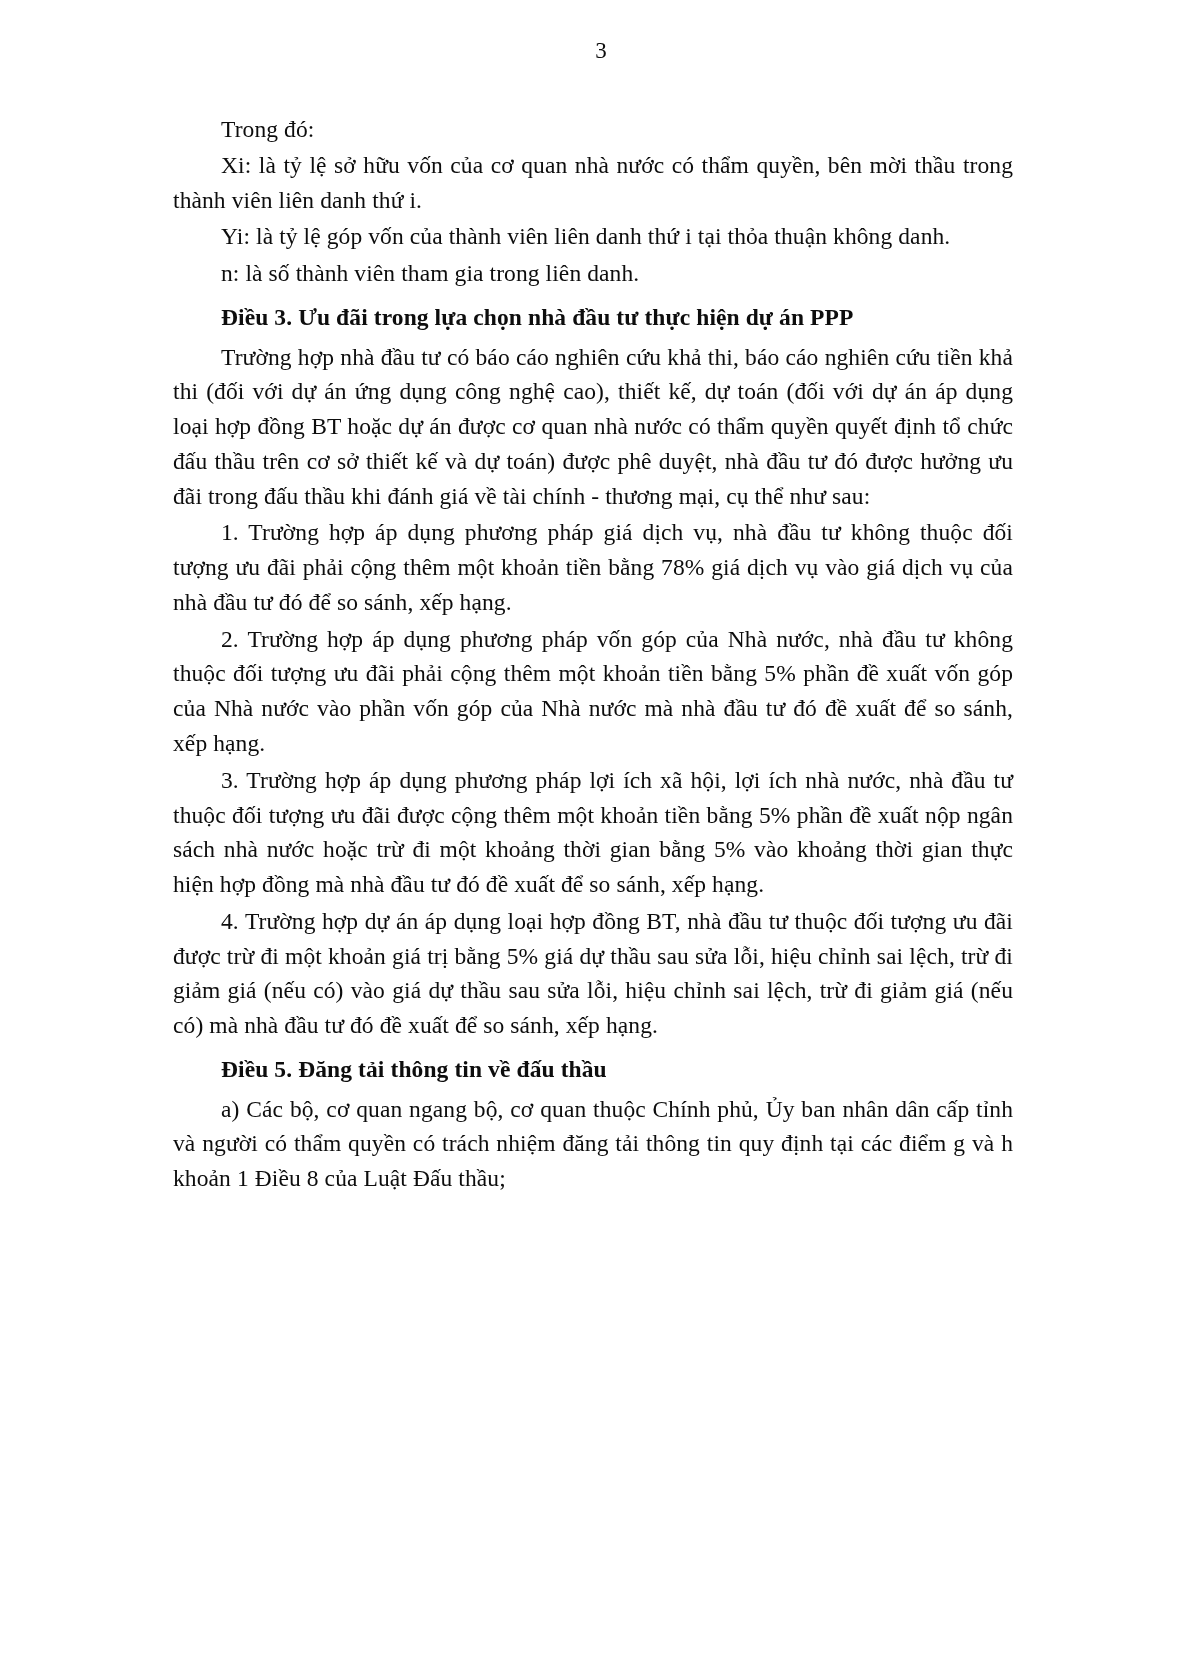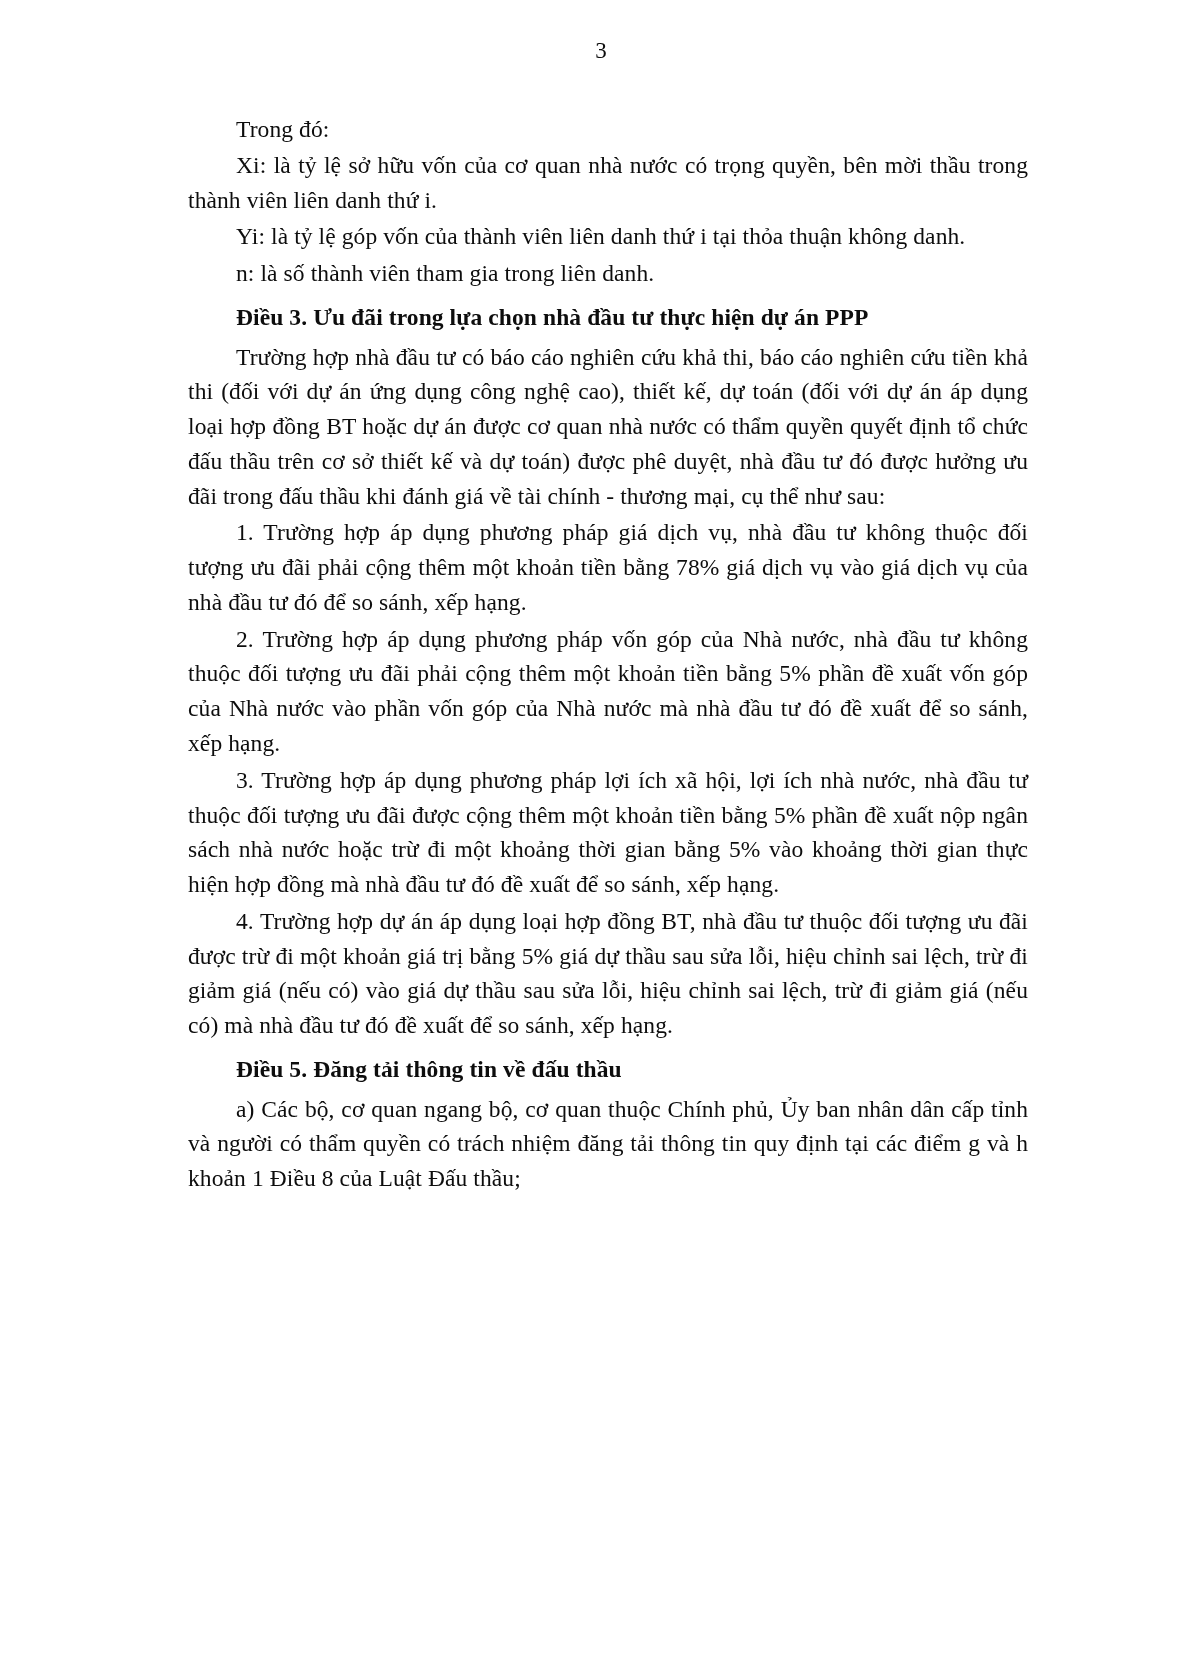--- a/index.html
+++ b/index.html
@@ -27,21 +27,21 @@
     top: 38px;
     left: 0;
     width: 1202px;
     text-align: center;
     font-size: 23px;
     font-family: "Liberation Serif", serif;
   }
   .content {
     position: absolute;
     top: 112px;
-    left: 188px;
+    left: 173px;
     width: 840px;
   }
   p {
     margin: 0 0 2px 0;
     font-size: 23.5px;
     line-height: 1.48;
     text-align: justify;
     text-justify: inter-word;
     letter-spacing: 0.1px;
   }
@@ -63,21 +63,21 @@
 <body>
 
 <div class="page">
 
   <div class="page-number">3</div>
 
   <div class="content">
 
     <p class="indent tight">Trong đó:</p>
 
-    <p class="indent">Xi: là tỷ lệ sở hữu vốn của cơ quan nhà nước có trọng quyền, bên mời thầu trong thành viên liên danh thứ i.</p>
+    <p class="indent">Xi: là tỷ lệ sở hữu vốn của cơ quan nhà nước có thẩm quyền, bên mời thầu trong thành viên liên danh thứ i.</p>
 
     <p class="indent">Yi: là tỷ lệ góp vốn của thành viên liên danh thứ i tại thỏa thuận không danh.</p>
 
     <p class="indent">n: là số thành viên tham gia trong liên danh.</p>
 
     <p class="heading">Điều 3. Ưu đãi trong lựa chọn nhà đầu tư thực hiện dự án PPP</p>
 
     <p class="indent">Trường hợp nhà đầu tư có báo cáo nghiên cứu khả thi, báo cáo nghiên cứu tiền khả thi (đối với dự án ứng dụng công nghệ cao), thiết kế, dự toán (đối với dự án áp dụng loại hợp đồng BT hoặc dự án được cơ quan nhà nước có thẩm quyền quyết định tổ chức đấu thầu trên cơ sở thiết kế và dự toán) được phê duyệt, nhà đầu tư đó được hưởng ưu đãi trong đấu thầu khi đánh giá về tài chính - thương mại, cụ thể như sau:</p>
 
     <p class="indent">1. Trường hợp áp dụng phương pháp giá dịch vụ, nhà đầu tư không thuộc đối tượng ưu đãi phải cộng thêm một khoản tiền bằng 78% giá dịch vụ vào giá dịch vụ của nhà đầu tư đó để so sánh, xếp hạng.</p>

